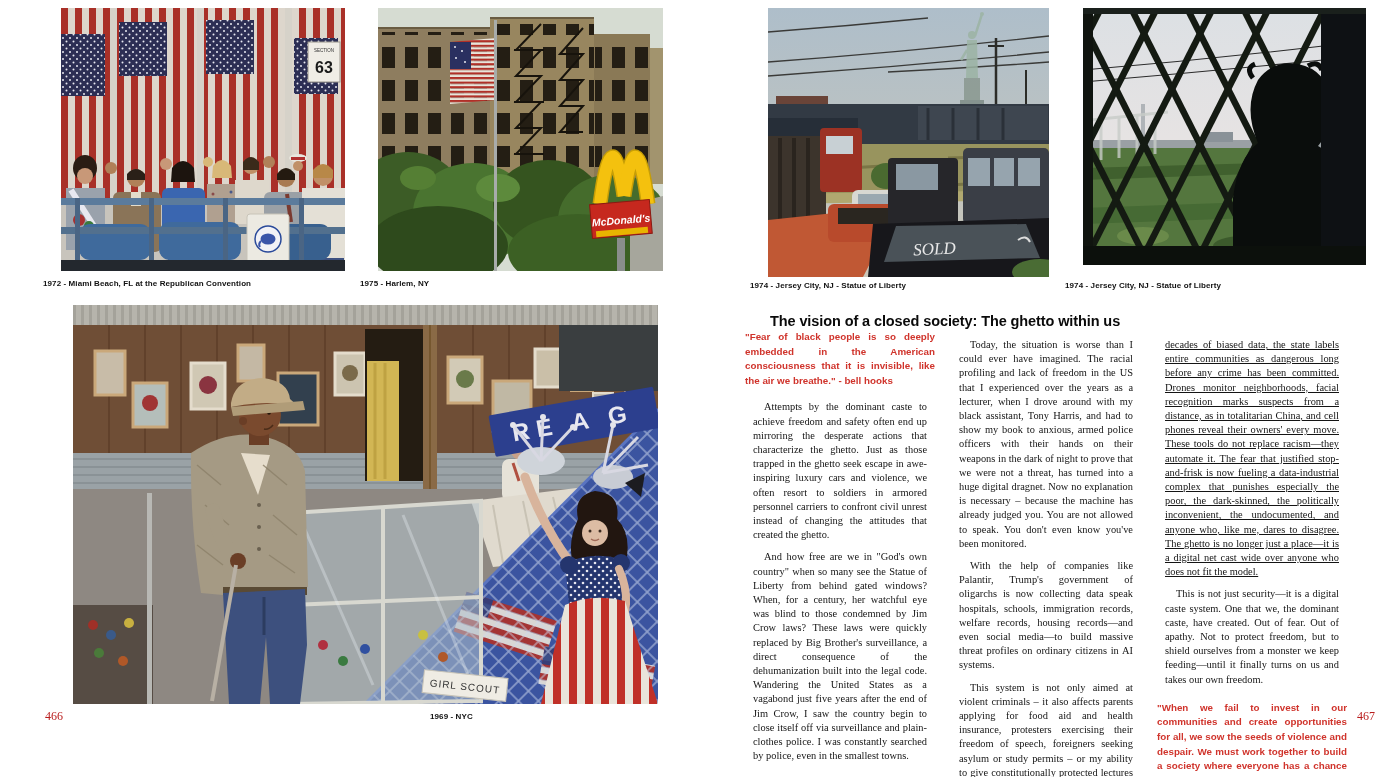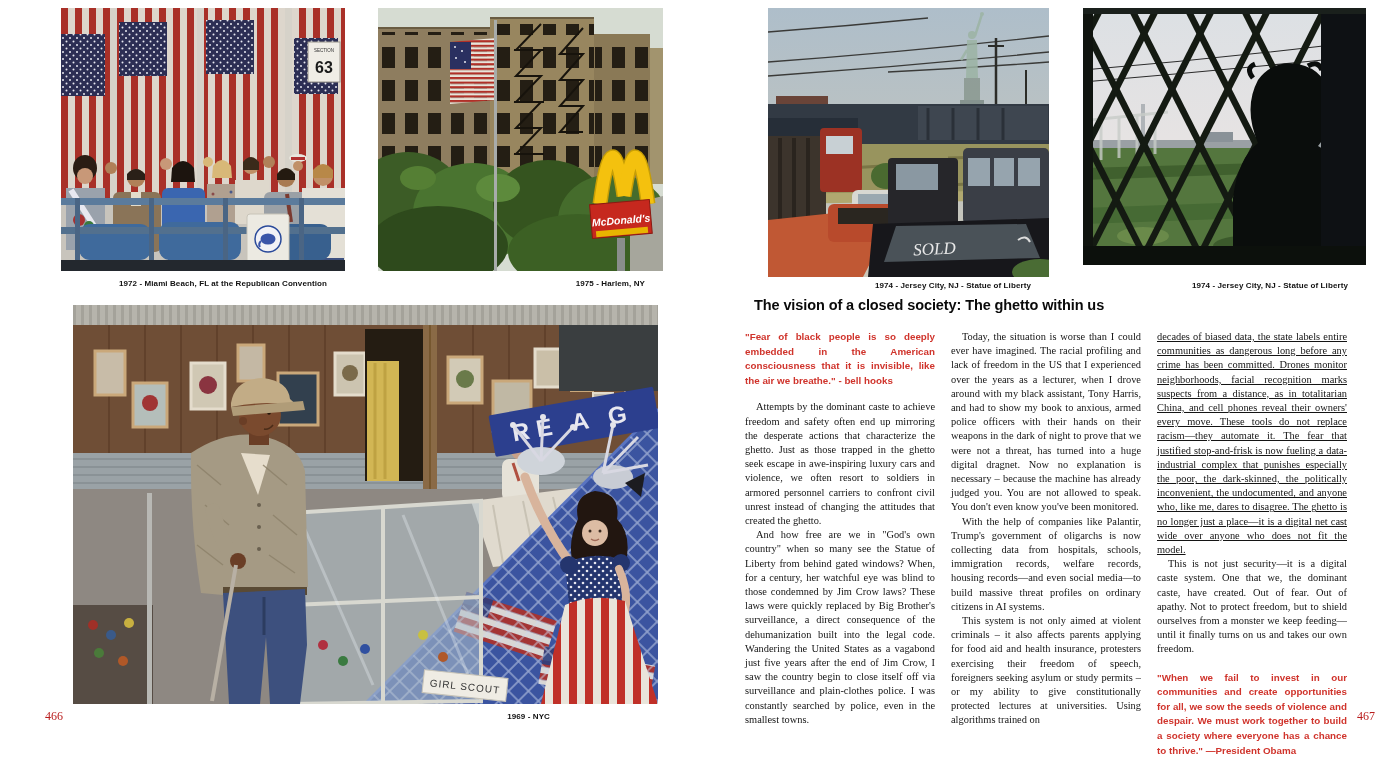--- a/index.html
+++ b/index.html
@@ -1,28 +1,28 @@
 <!DOCTYPE html>
 <html lang="en" style="--accent: #d0342c;"><head>
 <meta charset="utf-8">
 <style>
   html,body{margin:0;padding:0;background:#ffffff;}
   .spread{position:relative;width:1389px;height:777px;background:#fff;overflow:hidden;
           font-family:"Liberation Sans","DejaVu Sans",sans-serif;}
   .photo{position:absolute;overflow:hidden;background:#ddd;margin-left:18px;}
   .photo svg{display:block;}
-  .caption{position:absolute;font-size:8px;font-weight:700;color:#111;text-align:right;
+  .caption{position:absolute;font-size:8px;font-weight:700;color:#111;text-align:left;
            letter-spacing:.1px;font-family:"Liberation Sans","DejaVu Sans",sans-serif;}
   .pagenum{position:absolute;font-family:"Liberation Serif","DejaVu Serif",serif;
            font-size:12px;color:#b91c1c;}
   .headline{position:absolute;left:754px;top:297px;width:600px;font-size:14.5px;font-weight:700;
             color:#0a0a0a;letter-spacing:-.1px;}
   .col{position:absolute;top:330px;width:190px;font-family:"Liberation Serif","DejaVu Serif",serif;
        font-size:10.4px;line-height:14.2px;color:#141414;}
-  .col p{margin:0;text-align:justify;text-indent:11px;hyphens:auto;-webkit-hyphens:auto;}
+  .col p{margin:8px;text-align:justify;text-indent:11px;hyphens:auto;-webkit-hyphens:auto;}
   .col p.noindent{text-indent:0;text-decoration:underline;}
   .redquote{color:var(--accent,#d0342c);font-family:"Liberation Sans","DejaVu Sans",sans-serif;
             font-size:9.8px;line-height:14.6px;font-weight:700;text-align:justify;text-indent:0 !important;}
   .quote-top{margin:0 0 12px 0 !important;}
   .quote-bottom{margin:14px 0 0 0 !important;}
   .c1{left:745px;} .c2{left:951px;} .c3{left:1157px;}
 </style>
 </head>
 <body>
 
@@ -517,31 +517,31 @@
         <rect x="238" y="0" width="45" height="257" fill="#0e1114"></rect>
         <rect x="0" y="238" width="283" height="19" fill="#0c100c"></rect>
         <rect x="0" y="0" width="283" height="6" fill="#1a201c"></rect>
       </g>
     </svg>
   </div>
 
   <div class="caption" style="left:750px;top:281px;width:281px;">1974 - Jersey City, NJ - Statue of Liberty</div>
   <div class="caption" style="left:1065px;top:281px;width:283px;">1974 - Jersey City, NJ - Statue of Liberty</div>
 
-  <h1 class="headline" style="margin:0;">The vision of a closed society: The ghetto within us</h1>
+  <h1 class="headline" style="margin:16px;">The vision of a closed society: The ghetto within us</h1>
 
   <div class="col c1">
     <p class="redquote quote-top">"Fear of black people is so deeply embedded in the American consciousness that it is invisible, like the air we breathe." - bell hooks</p>
     <p>Attempts by the dominant caste to achieve freedom and safety often end up mirroring the desperate actions that characterize the ghetto. Just as those trapped in the ghetto seek escape in awe-inspiring luxury cars and violence, we often resort to soldiers in armored personnel carriers to confront civil unrest instead of changing the attitudes that created the ghetto.</p>
     <p>And how free are we in "God's own country" when so many see the Statue of Liberty from behind gated windows? When, for a century, her watchful eye was blind to those condemned by Jim Crow laws? These laws were quickly replaced by Big Brother's surveillance, a direct consequence of the dehumanization built into the legal code. Wandering the United States as a vagabond just five years after the end of Jim Crow, I saw the country begin to close itself off via surveillance and plain-clothes police. I was constantly searched by police, even in the smallest towns.</p>
   </div>
 
   <div class="col c2">
     <p>Today, the situation is worse than I could ever have imagined. The racial profiling and lack of freedom in the US that I experienced over the years as a lecturer, when I drove around with my black assistant, Tony Harris, and had to show my book to anxious, armed police officers with their hands on their weapons in the dark of night to prove that we were not a threat, has turned into a huge digital dragnet. Now no explanation is necessary – because the machine has already judged you. You are not allowed to speak. You don't even know you've been monitored.</p>
-    <p>With the help of companies like Palantir, Trump's government of oligarchs is now collecting data from hospitals, schools, immigration records, welfare records, housing records—and even social media—to build massive threat profiles on ordinary citizens in AI systems.</p>
+    <p>With the help of companies like Palantir, Trump's government of oligarchs is now collecting data speak hospitals, schools, immigration records, welfare records, housing records—and even social media—to build massive threat profiles on ordinary citizens in AI systems.</p>
     <p>This system is not only aimed at violent criminals – it also affects parents applying for food aid and health insurance, protesters exercising their freedom of speech, foreigners seeking asylum or study permits – or my ability to give constitutionally protected lectures at universities. Using algorithms trained on</p>
   </div>
 
   <div class="col c3">
     <p class="noindent">decades of biased data, the state labels entire communities as dangerous long before any crime has been committed. Drones monitor neighborhoods, facial recognition marks suspects from a distance, as in totalitarian China, and cell phones reveal their owners' every move. These tools do not replace racism—they automate it. The fear that justified stop-and-frisk is now fueling a data-industrial complex that punishes especially the poor, the dark-skinned, the politically inconvenient, the undocumented, and anyone who, like me, dares to disagree. The ghetto is no longer just a place—it is a digital net cast wide over anyone who does not fit the model.</p>
     <p>This is not just security—it is a digital caste system. One that we, the dominant caste, have created. Out of fear. Out of apathy. Not to protect freedom, but to shield ourselves from a monster we keep feeding—until it finally turns on us and takes our own freedom.</p>
     <p class="redquote quote-bottom">"When we fail to invest in our communities and create opportunities for all, we sow the seeds of violence and despair. We must work together to build a society where everyone has a chance to thrive." —President Obama</p>
   </div>
 
   <div class="pagenum" style="left:1322px;top:709px;margin-left:35px;">467</div>

